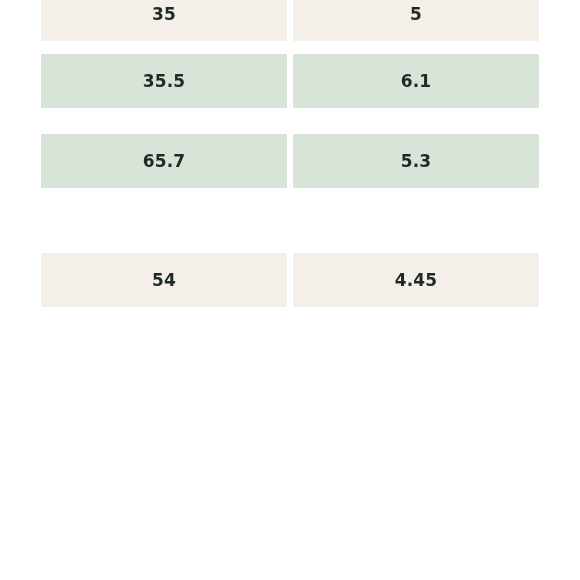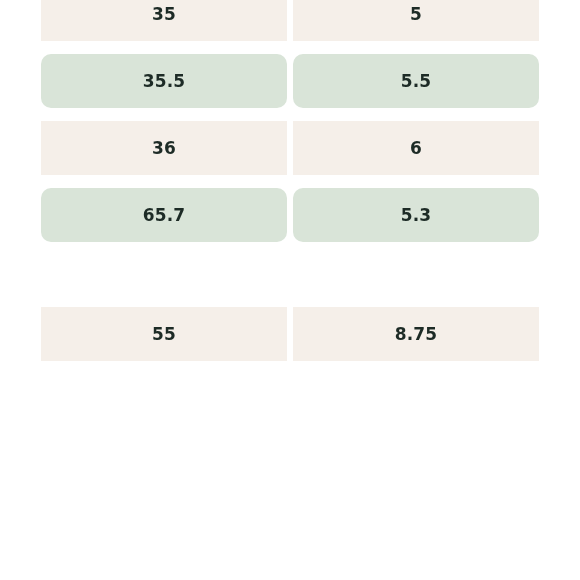--- a/index.html
+++ b/index.html
@@ -39,21 +39,20 @@
     background: #ffffff !important;
   }
   .size-table td.col-right {
     width: 246px;
   }
   .size-table tr.row-light td {
     background: #f5efe9;
   }
   .size-table tr.row-dark td {
     background: #d9e4d8;
-    border-radius: 10px;
   }
   .row-spacer td {
     height: 13px;
     background: #ffffff !important;
     padding: 0;
     font-size: 0;
     line-height: 0;
   }
 </style>
 </head>
@@ -65,29 +64,24 @@
         <td class="col-left">35</td>
         <td class="col-gap"></td>
         <td class="col-right">5</td>
       </tr>
       <tr class="row-spacer">
         <td colspan="3"></td>
       </tr>
       <tr class="row-dark">
         <td class="col-left">35.5</td>
         <td class="col-gap"></td>
-        <td class="col-right">5.5</td>
+        <td class="col-right">6.1</td>
       </tr>
       <tr class="row-spacer">
         <td colspan="3"></td>
-      </tr>
-      <tr class="row-light">
-        <td class="col-left">36</td>
-        <td class="col-gap"></td>
-        <td class="col-right">6</td>
       </tr>
       <tr class="row-spacer">
         <td colspan="3"></td>
       </tr>
       <tr class="row-dark">
         <td class="col-left">65.7</td>
         <td class="col-gap"></td>
         <td class="col-right">5.3</td>
       </tr>
       <tr class="row-spacer">
@@ -99,18 +93,18 @@
       <tr class="row-spacer">
         <td colspan="3"></td>
       </tr>
       <tr class="row-spacer">
         <td colspan="3"></td>
       </tr>
       <tr class="row-spacer">
         <td colspan="3"></td>
       </tr>
       <tr class="row-light">
-        <td class="col-left">55</td>
+        <td class="col-left">54</td>
         <td class="col-gap"></td>
-        <td class="col-right">8.75</td>
+        <td class="col-right">4.45</td>
       </tr>
     </tbody>
 </table>
 
 </body></html>

